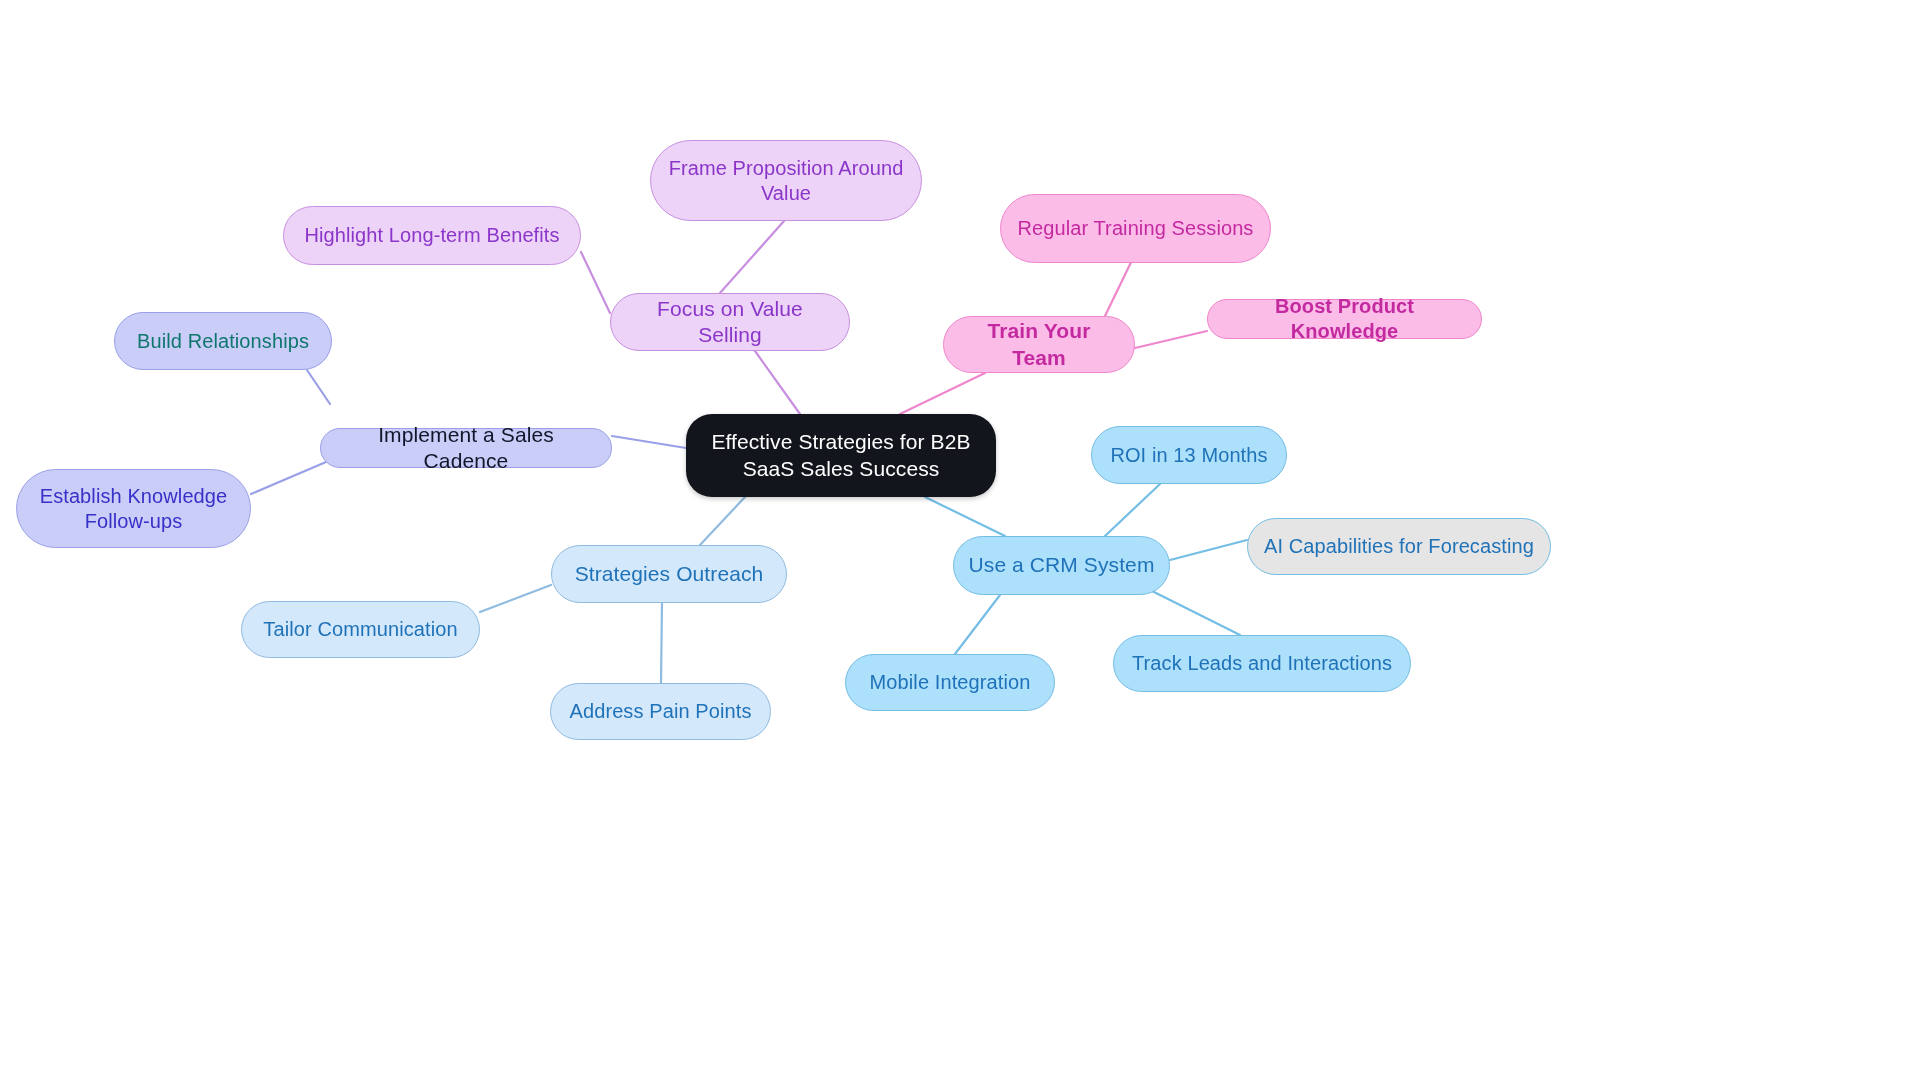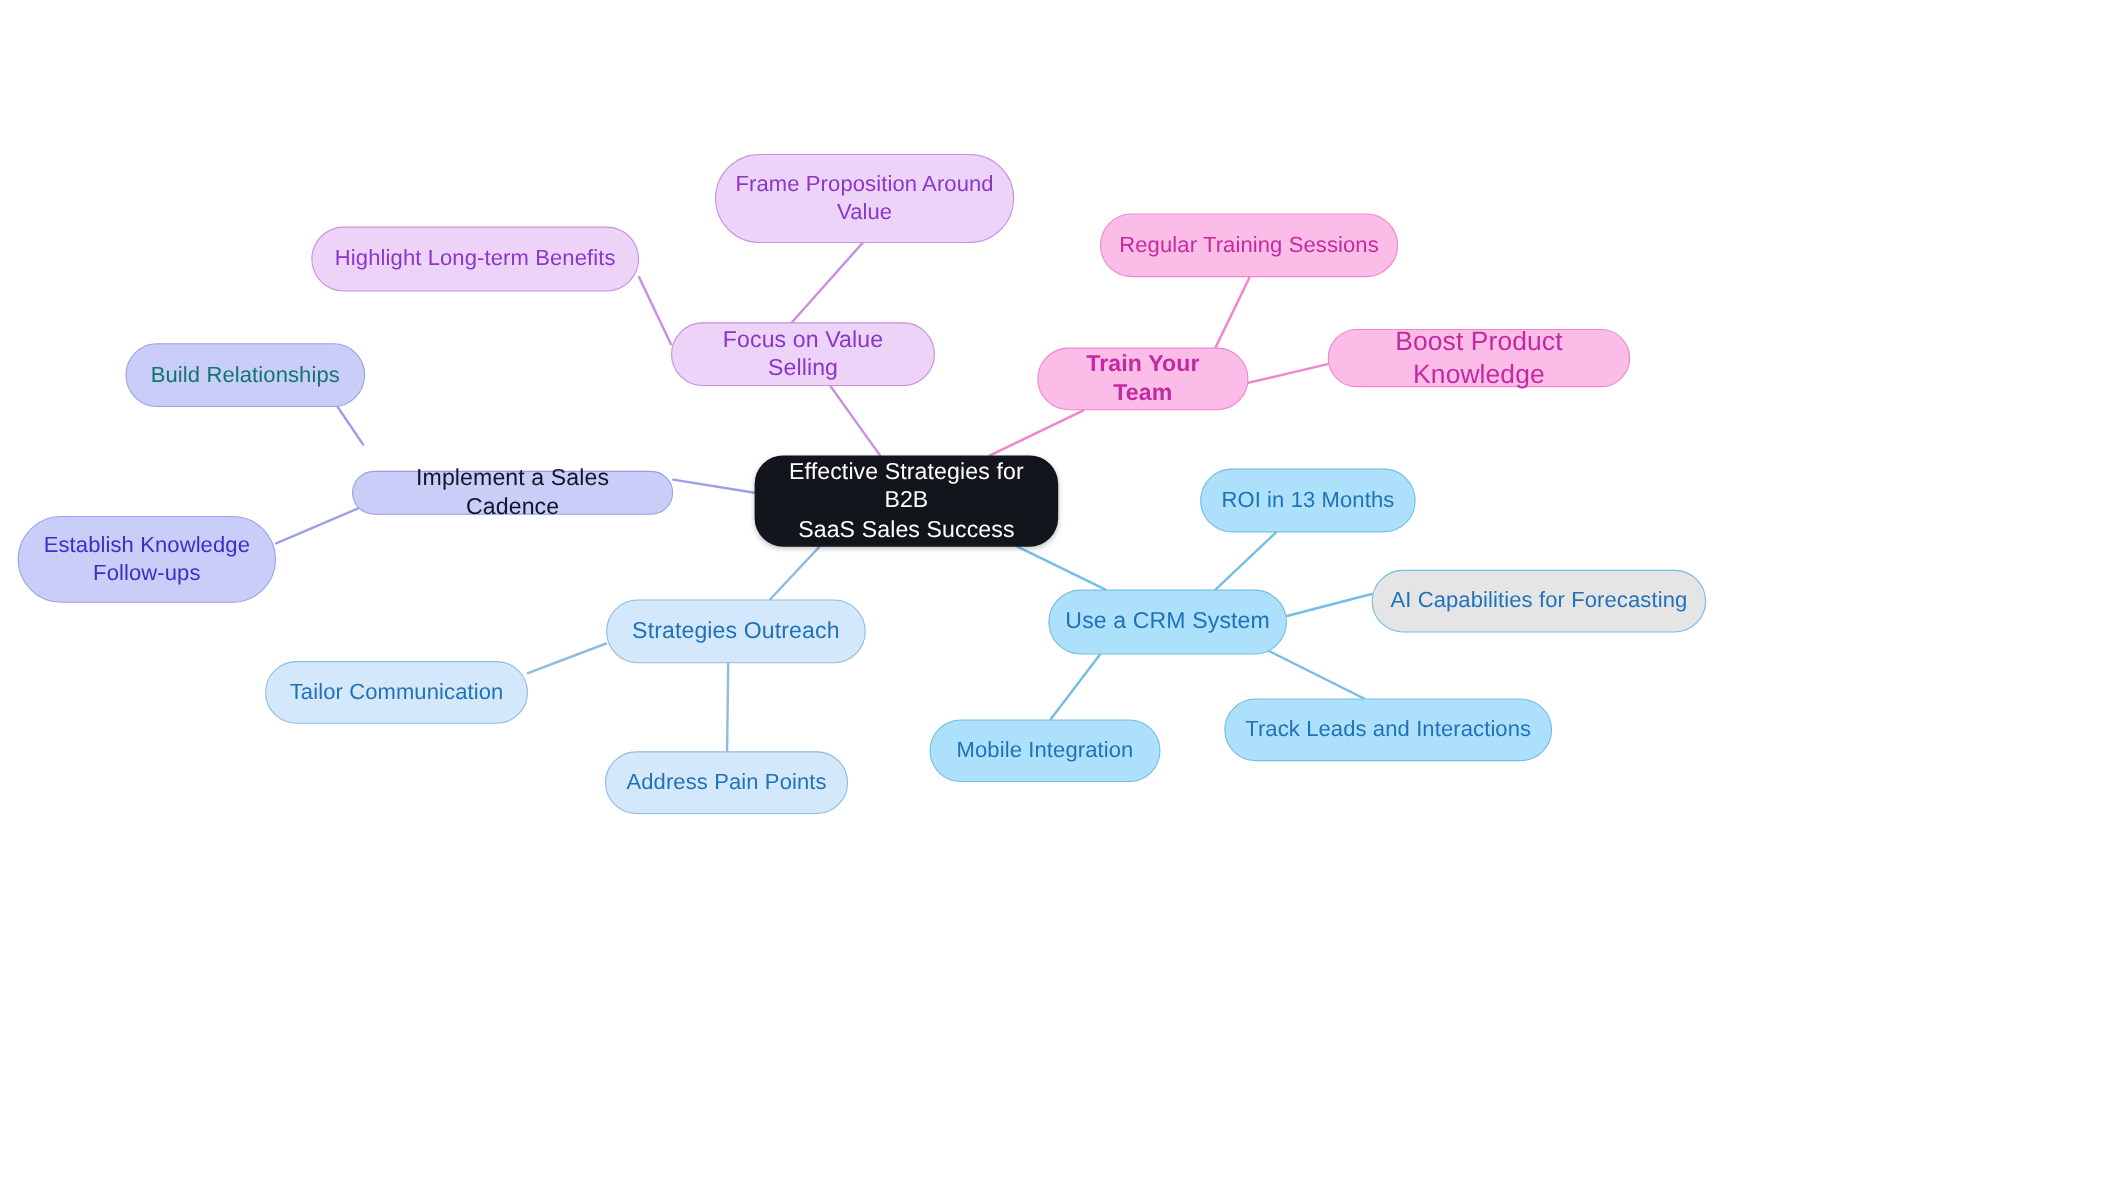--- a/index.html
+++ b/index.html
@@ -68,29 +68,29 @@
       <line x1="745" y1="497" x2="700" y2="545" stroke="#8fbbe0" stroke-width="2.2" stroke-linecap="round"></line>
       <line x1="551" y1="585" x2="480" y2="612" stroke="#8fbbe0" stroke-width="2.2" stroke-linecap="round"></line>
       <line x1="662" y1="603" x2="661" y2="683" stroke="#8fbbe0" stroke-width="2.2" stroke-linecap="round"></line>
       <line x1="925" y1="497" x2="1005" y2="536" stroke="#74bde4" stroke-width="2.2" stroke-linecap="round"></line>
       <line x1="1105" y1="536" x2="1160" y2="484" stroke="#74bde4" stroke-width="2.2" stroke-linecap="round"></line>
       <line x1="1170" y1="560" x2="1247" y2="540" stroke="#74bde4" stroke-width="2.2" stroke-linecap="round"></line>
       <line x1="1150" y1="590" x2="1240" y2="635" stroke="#74bde4" stroke-width="2.2" stroke-linecap="round"></line>
       <line x1="1000" y1="595" x2="955" y2="654" stroke="#74bde4" stroke-width="2.2" stroke-linecap="round"></line>
     </svg>
   <div id="node-layer">
-      <div class="node root" style="left: 686px; top: 414px; width: 276px; height: 83px; background: rgb(18, 22, 28); border-color: rgb(18, 22, 28); color: rgb(255, 255, 255); font-size: 21px;"><span class="node-label">Effective Strategies for B2B
+      <div class="node root" style="left: 686px; top: 414px; width: 310px; height: 83px; background: rgb(18, 22, 28); border-color: rgb(18, 22, 28); color: rgb(255, 255, 255); font-size: 21px;"><span class="node-label">Effective Strategies for B2B
 SaaS Sales Success</span></div>
       <div class="node" style="left: 610px; top: 293px; width: 240px; height: 58px; background: rgb(236, 211, 247); border-color: rgb(200, 143, 224); color: rgb(139, 53, 201); font-size: 21px;"><span class="node-label">Focus on Value Selling</span></div>
       <div class="node" style="left: 650px; top: 140px; width: 272px; height: 81px; background: rgb(236, 211, 247); border-color: rgb(200, 143, 224); color: rgb(139, 53, 201); font-size: 20px;"><span class="node-label">Frame Proposition Around
 Value</span></div>
       <div class="node" style="left: 283px; top: 206px; width: 298px; height: 59px; background: rgb(236, 211, 247); border-color: rgb(200, 143, 224); color: rgb(139, 53, 201); font-size: 20px;"><span class="node-label">Highlight Long-term Benefits</span></div>
       <div class="node" style="left: 943px; top: 316px; width: 192px; height: 57px; background: rgb(252, 188, 232); border-color: rgb(239, 134, 205); color: rgb(196, 42, 160); font-size: 21px; font-weight: bold;"><span class="node-label">Train Your Team</span></div>
-      <div class="node" style="left: 1000px; top: 194px; width: 271px; height: 58px; background: rgb(252, 188, 232); border-color: rgb(239, 134, 205); color: rgb(196, 42, 160); font-size: 20px;"><span class="node-label">Regular Training Sessions</span></div>
-      <div class="node" style="left: 1207px; top: 299px; width: 275px; height: 53px; background: rgb(252, 188, 232); border-color: rgb(239, 134, 205); color: rgb(196, 42, 160); font-size: 24px;"><span class="node-label">Boost Product Knowledge</span></div>
+      <div class="node" style="left: 1000px; top: 194px; width: 271px; height: 69px; background: rgb(252, 188, 232); border-color: rgb(239, 134, 205); color: rgb(196, 42, 160); font-size: 20px;"><span class="node-label">Regular Training Sessions</span></div>
+      <div class="node" style="left: 1207px; top: 299px; width: 275px; height: 40px; background: rgb(252, 188, 232); border-color: rgb(239, 134, 205); color: rgb(196, 42, 160); font-size: 20px; font-weight: bold;"><span class="node-label">Boost Product Knowledge</span></div>
       <div class="node" style="left: 320px; top: 428px; width: 292px; height: 40px; background: rgb(201, 205, 247); border-color: rgb(154, 160, 232); color: #0f172a; font-size: 21px;"><span class="node-label">Implement a Sales Cadence</span></div>
       <div class="node" style="left: 114px; top: 312px; width: 218px; height: 58px; background: rgb(201, 205, 247); border-color: rgb(154, 160, 232); color: #0f766e; font-size: 20px;"><span class="node-label">Build Relationships</span></div>
       <div class="node" style="left: 16px; top: 469px; width: 235px; height: 79px; background: rgb(201, 205, 247); border-color: rgb(154, 160, 232); color: rgb(55, 48, 201); font-size: 20px;"><span class="node-label">Establish Knowledge
 Follow-ups</span></div>
       <div class="node" style="left: 551px; top: 545px; width: 236px; height: 58px; background: rgb(212, 232, 251); border-color: rgb(143, 187, 224); color: rgb(31, 114, 184); font-size: 21px;"><span class="node-label">Strategies Outreach</span></div>
       <div class="node" style="left: 241px; top: 601px; width: 239px; height: 57px; background: rgb(212, 232, 251); border-color: rgb(143, 187, 224); color: rgb(31, 114, 184); font-size: 20px;"><span class="node-label">Tailor Communication</span></div>
       <div class="node" style="left: 550px; top: 683px; width: 221px; height: 57px; background: rgb(212, 232, 251); border-color: rgb(143, 187, 224); color: rgb(31, 114, 184); font-size: 20px;"><span class="node-label">Address Pain Points</span></div>
       <div class="node" style="left: 953px; top: 536px; width: 217px; height: 59px; background: rgb(173, 224, 251); border-color: rgb(116, 189, 228); color: rgb(31, 114, 184); font-size: 21px;"><span class="node-label">Use a CRM System</span></div>
       <div class="node" style="left: 1091px; top: 426px; width: 196px; height: 58px; background: rgb(173, 224, 251); border-color: rgb(116, 189, 228); color: rgb(31, 114, 184); font-size: 20px;"><span class="node-label">ROI in 13 Months</span></div>
       <div class="node" style="left: 1247px; top: 518px; width: 304px; height: 57px; background: #e5e5e5; border-color: rgb(116, 189, 228); color: rgb(31, 114, 184); font-size: 20px;"><span class="node-label">AI Capabilities for Forecasting</span></div>

